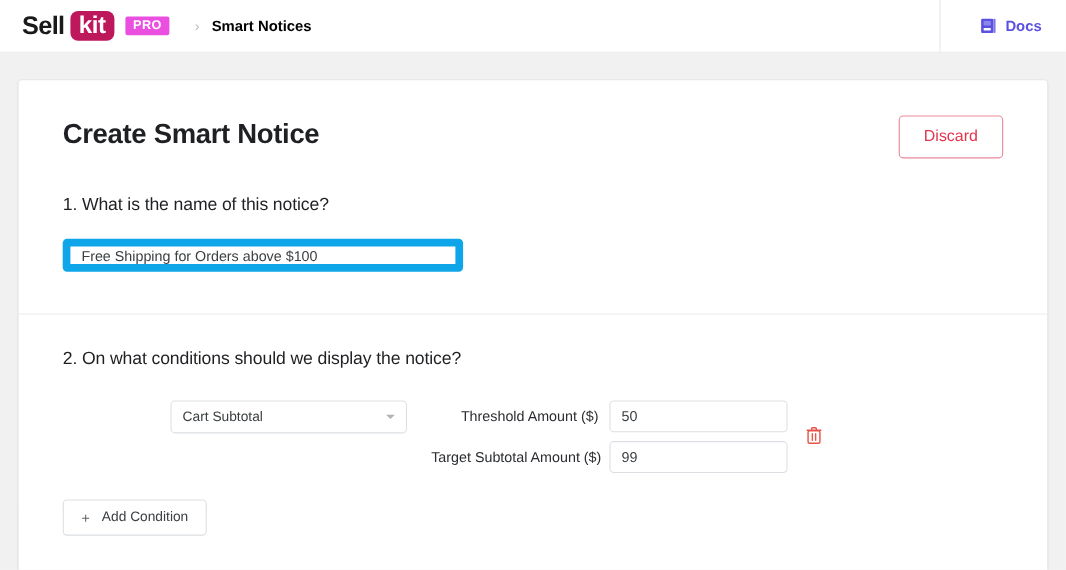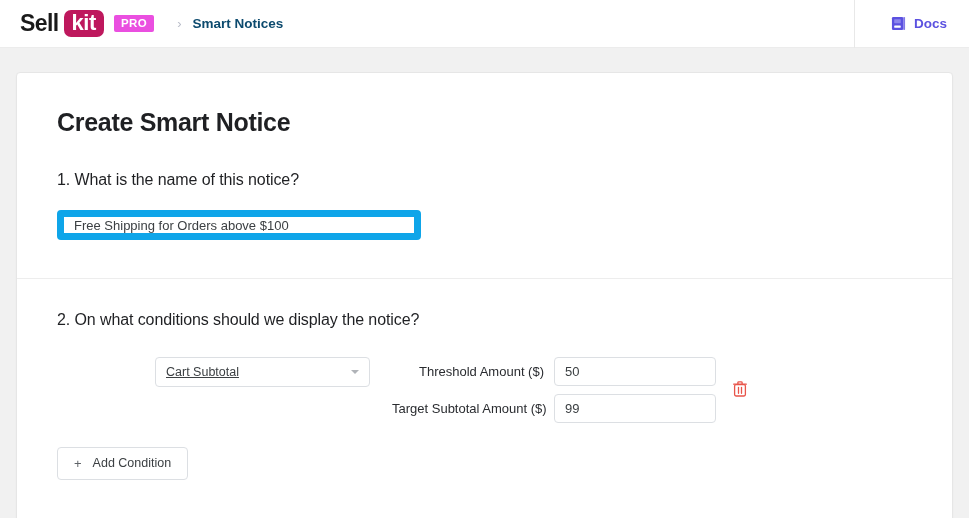--- a/index.html
+++ b/index.html
@@ -67,21 +67,21 @@
   }
 
   .crumb-sep {
     color: #b8bcc8;
     font-size: 13px;
     margin: 0 11px 0 23px;
     user-select: none;
   }
 
   .crumb-link {
-    color: #0c4a6e;
+    color: #000000;
     font-size: 13.5px;
     font-weight: bold;
     text-decoration: none;
   }
 
   .topbar-right {
     margin-left: auto;
     display: flex;
     align-items: center;
     height: 100%;
@@ -202,21 +202,21 @@
     border-radius: 4px;
     background: #fff;
     display: flex;
     align-items: center;
     padding: 0 10px;
     font-size: 12.5px;
     color: #3c4043;
     cursor: pointer;
   }
 
-  .select-cart { width: 215px; text-decoration: underline; }
+  .select-cart { width: 215px; }
   .select-range { width: 114px; margin-left: 17px; }
 
   .select-value { flex: 1; white-space: nowrap; }
 
   .caret {
     width: 0; height: 0;
     border-left: 4px solid transparent;
     border-right: 4px solid transparent;
     border-top: 4px solid #b0b3b8;
     margin-left: 6px;
@@ -309,20 +309,21 @@
       <span class="docs-label">Docs</span>
     </a>
   </div>
 </div>
 
 <div class="page">
   <div class="card">
 
     <div class="card-section section-head">
       <div class="page-title">Create Smart Notice</div>
+      <button class="discard-btn">Discard</button>
     </div>
 
     <div class="card-section block-1">
       <div class="question">1. What is the name of this notice?</div>
       <input class="name-input" type="text" value="Free Shipping for Orders above $100" style="">
     </div>
 
     <div class="divider"></div>
 
     <div class="card-section block-2">

